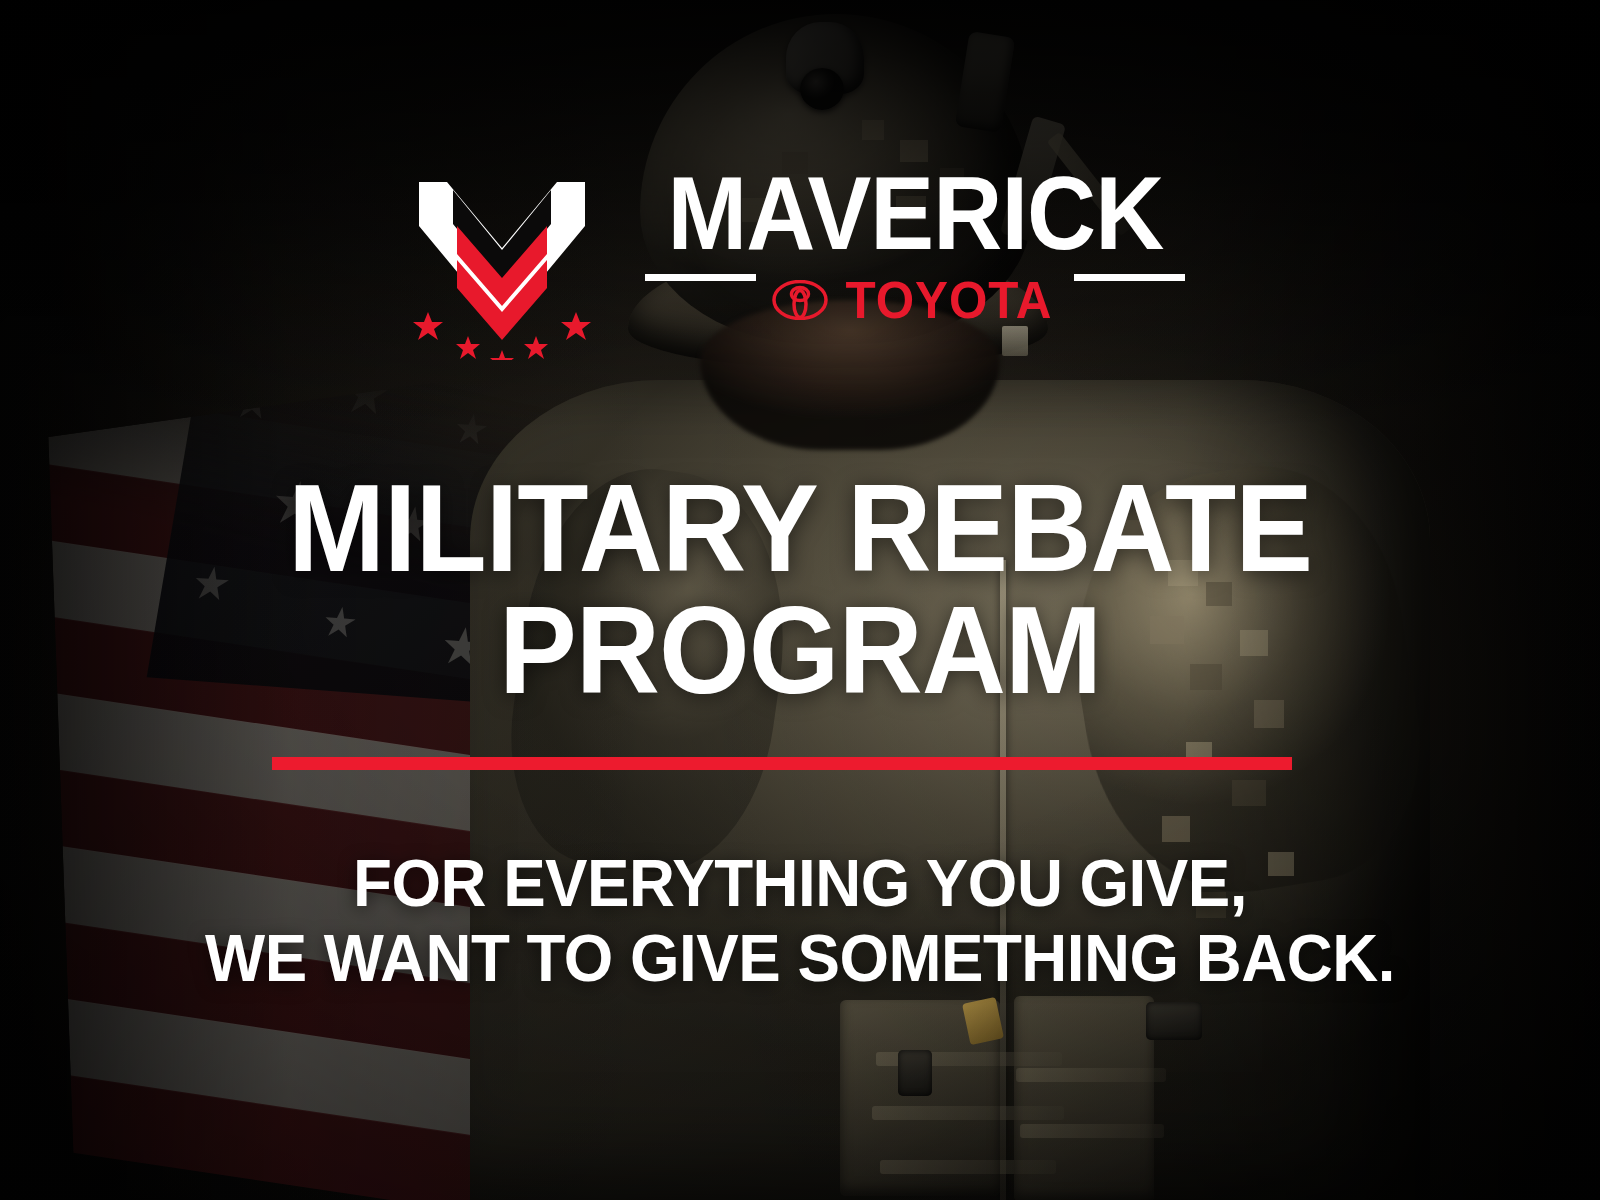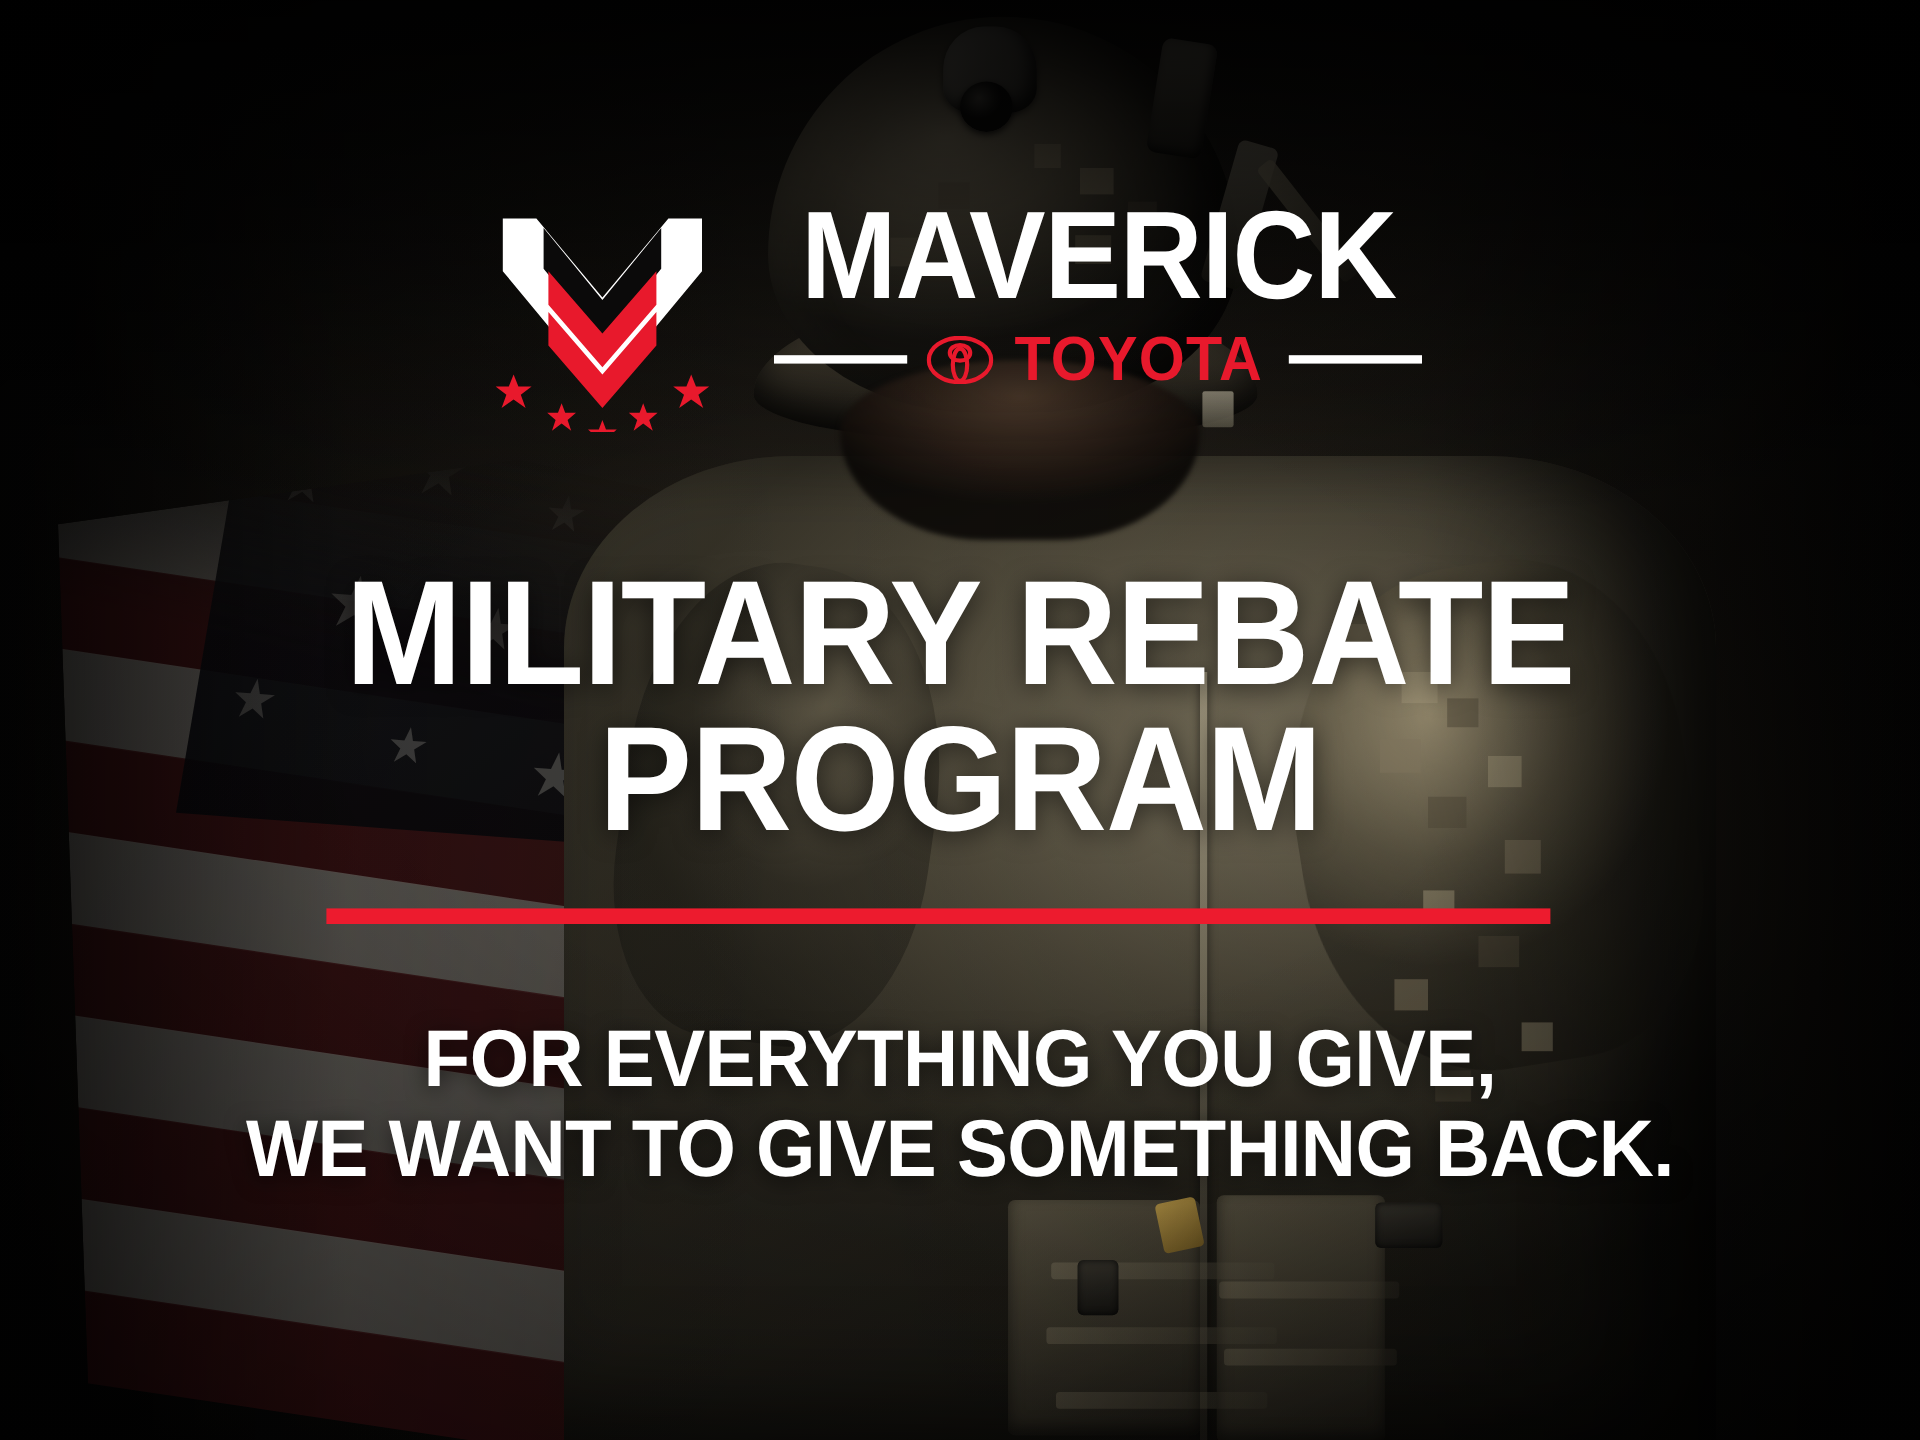--- a/index.html
+++ b/index.html
@@ -185,21 +185,21 @@
     color:#fff;
     font-size:104px;
     line-height:.88;
     font-weight:700;
     letter-spacing:-1px;
     transform:scaleX(.92);
     font-family:"Liberation Sans", sans-serif;
     white-space:nowrap;
   }
   .toyota-row{
-    display:flex;align-items:center;gap:16px;width:540px;margin-top:14px;
+    display:flex;gap:16px;width:540px;margin-top:14px;
   }
   .rule{height:7px;background:#ffffff;flex:1 1 auto;}
   .toyota-mark{display:flex;align-items:center;gap:12px;flex:0 0 auto;}
   .toyota-emblem{width:56px;height:40px;display:block;}
   .toyota-word{
     color:#E8192C;font-size:52px;font-weight:700;letter-spacing:1px;line-height:1;
     transform:scaleX(.95);white-space:nowrap;
   }
 
   

